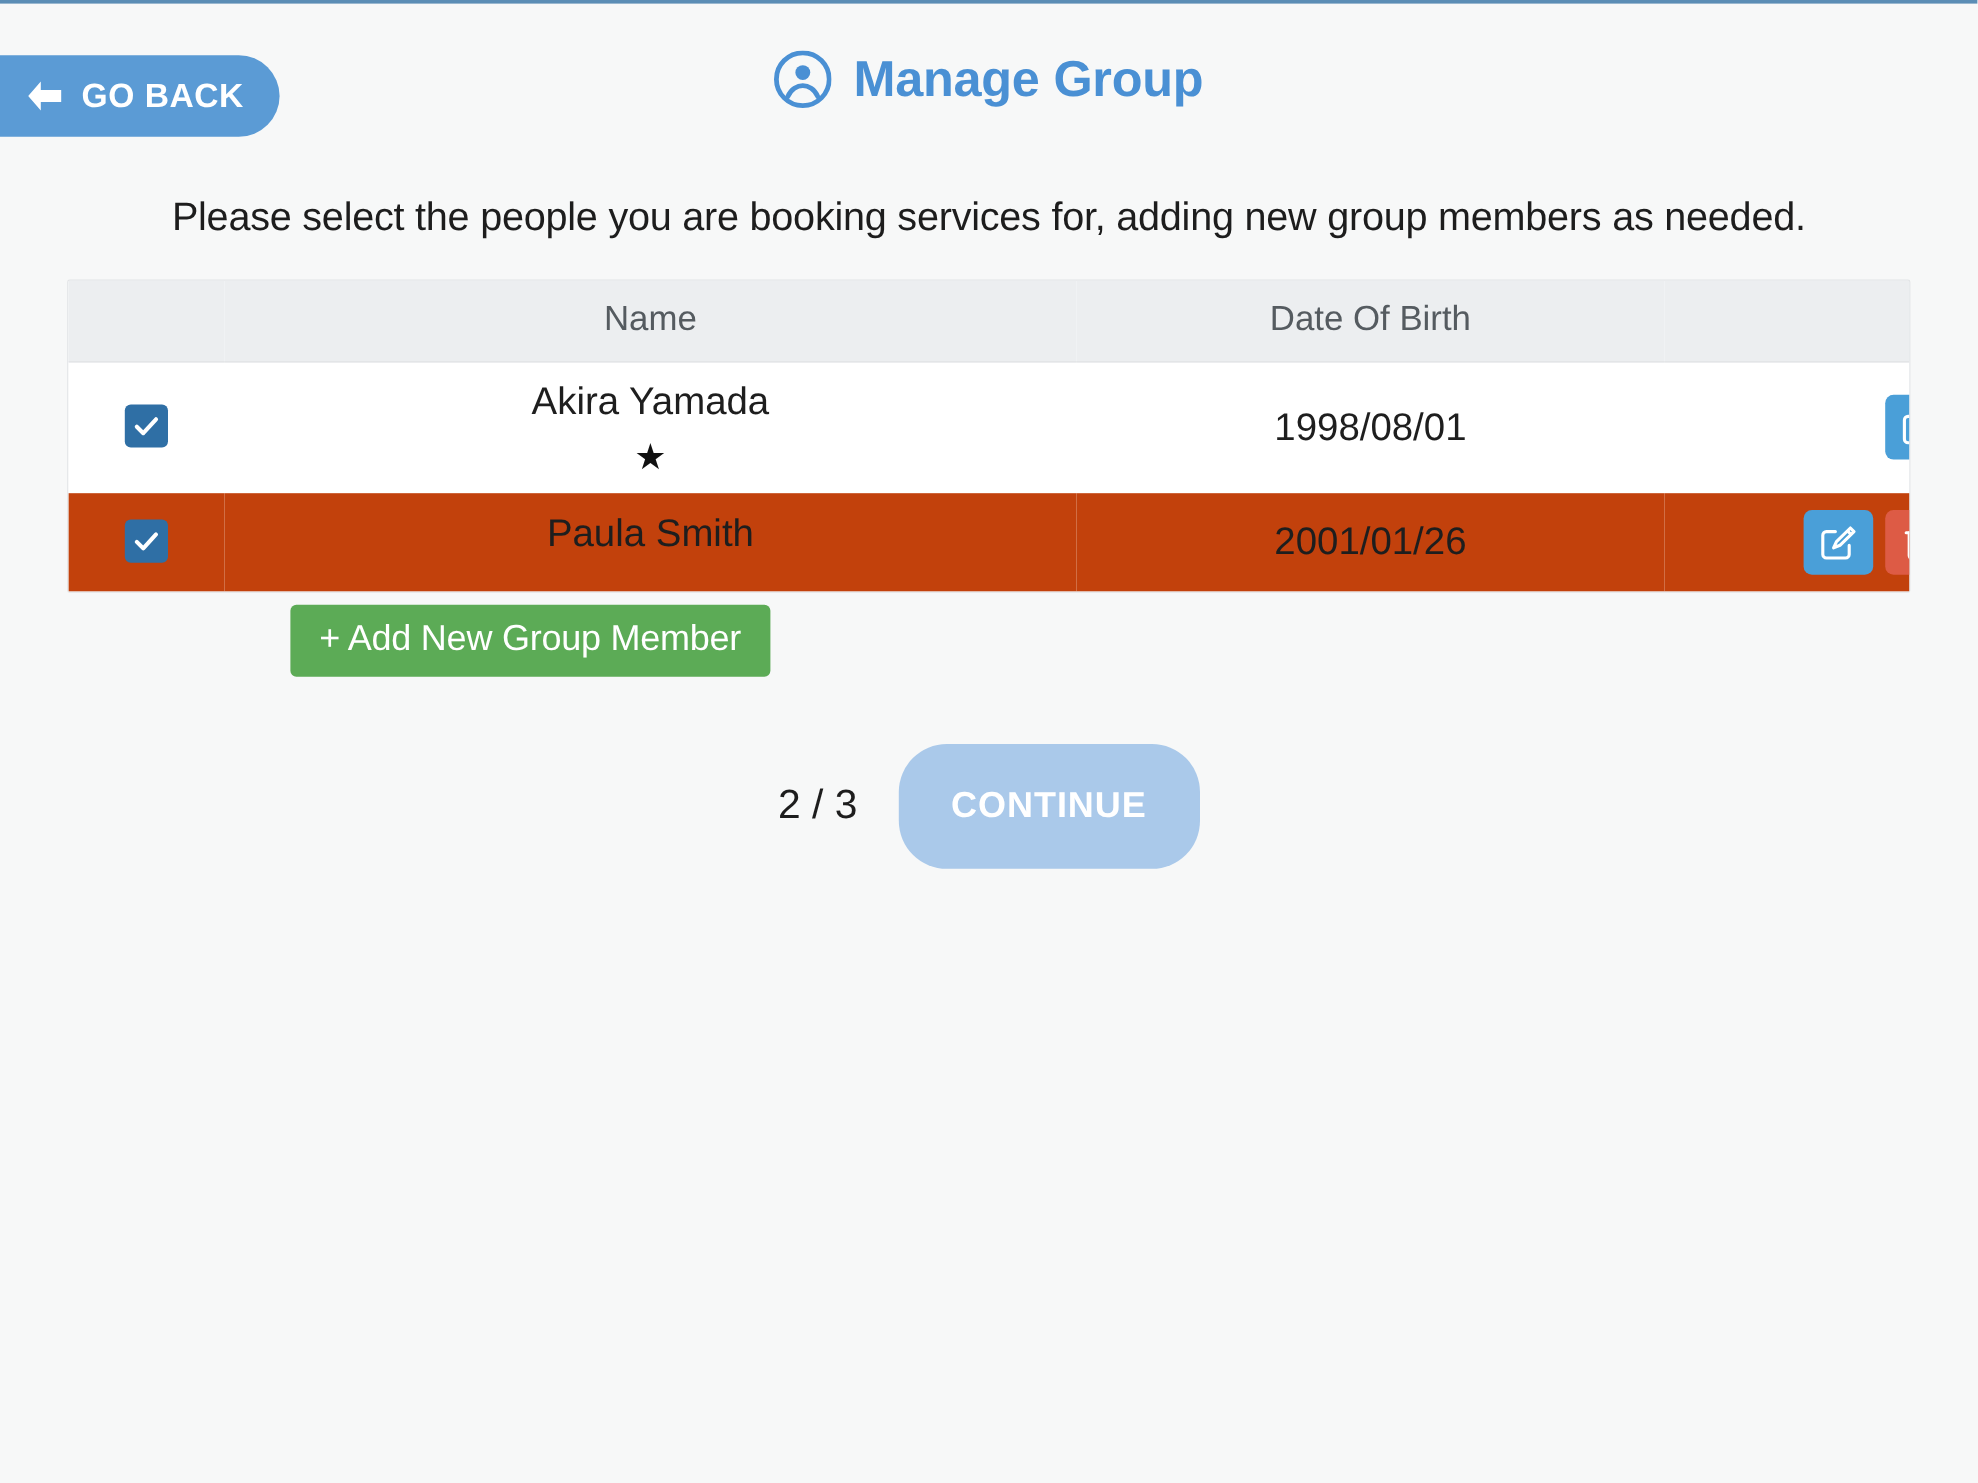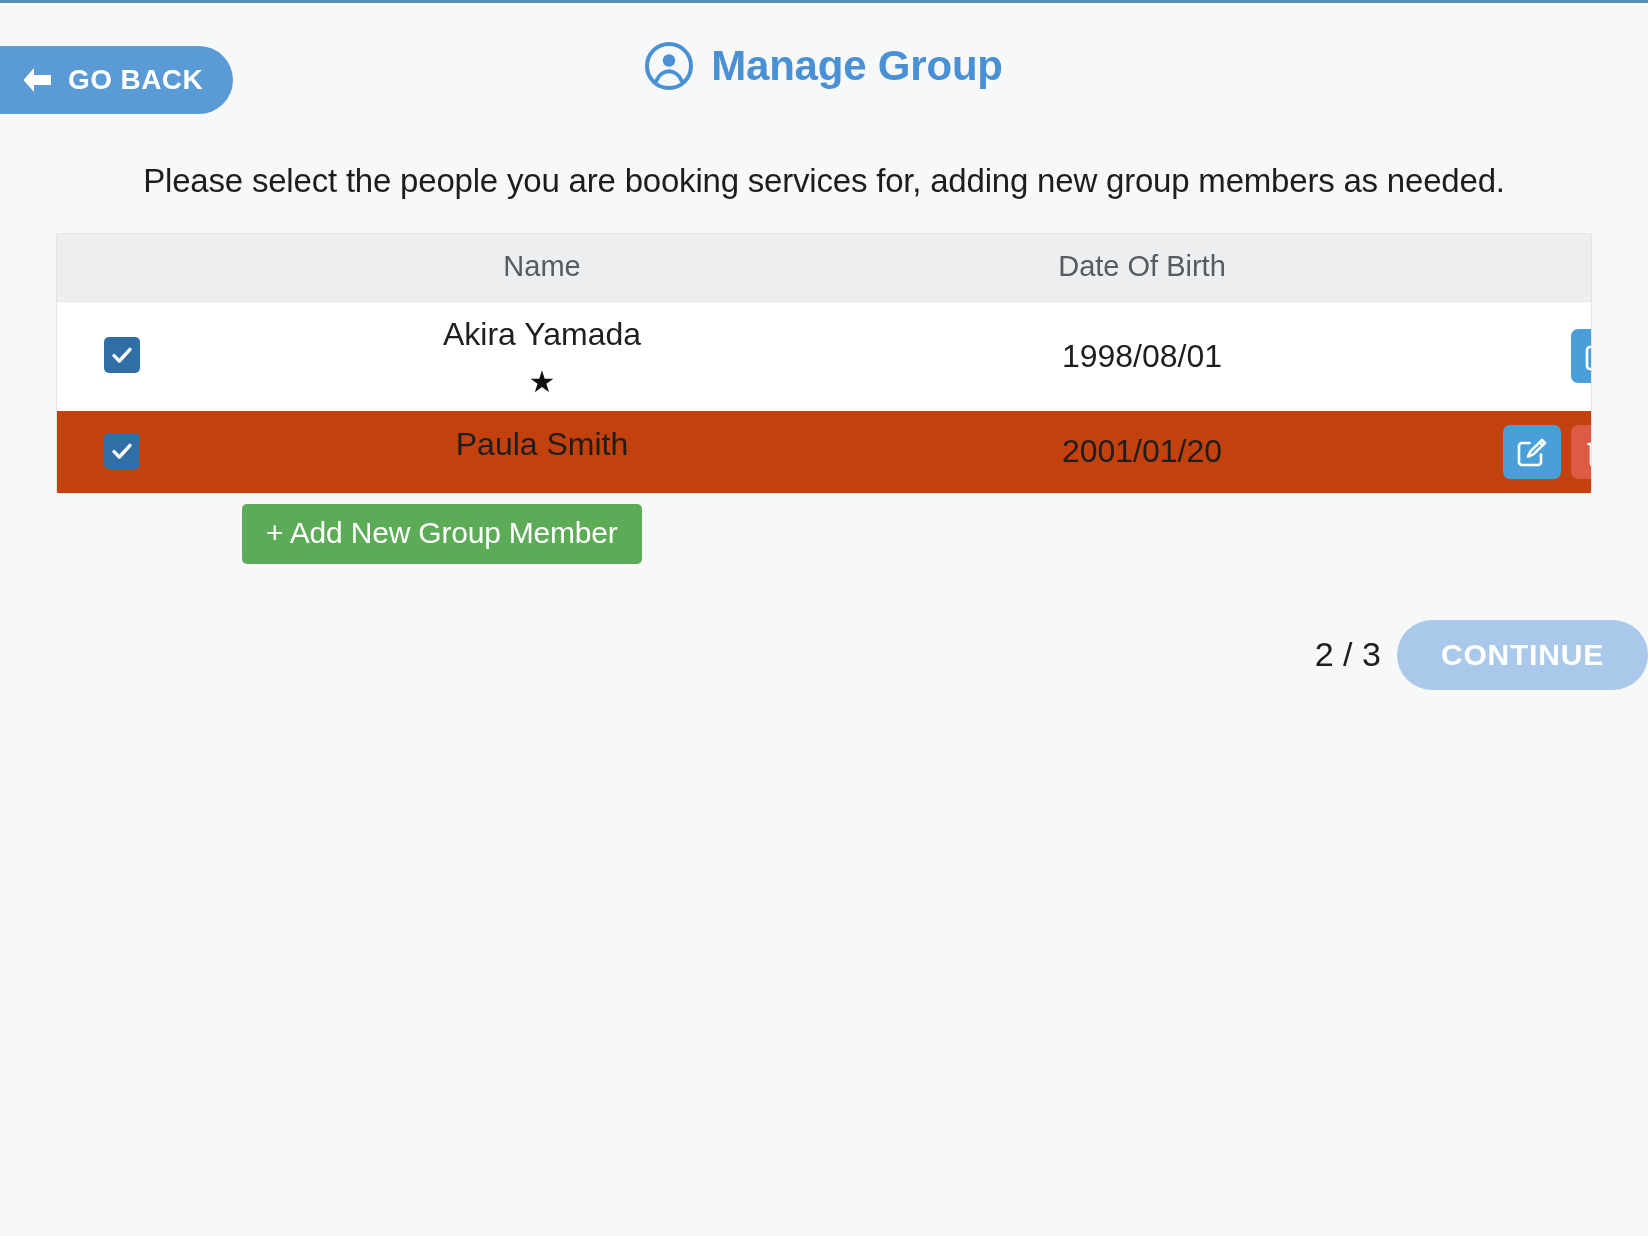--- a/index.html
+++ b/index.html
@@ -178,36 +178,36 @@
     cursor: pointer;
     font-family: "Liberation Sans", sans-serif;
     letter-spacing: -0.2px;
   }
 
   
   .footer-nav {
     margin-top: 56px;
     display: flex;
     align-items: center;
-    justify-content: flex-end;
-    gap: 16px;
+    justify-content: center;
+    gap: 34px;
   }
   .step-counter {
     font-size: 34px;
     color: #1d1d1d;
   }
   .continue-btn {
     background: #aac9ea;
     border: none;
     border-radius: 40px;
     color: #ffffff;
     font-size: 30px;
     font-weight: bold;
     letter-spacing: 0.8px;
-    padding: 18px 44px;
+    padding: 35px 44px;
     cursor: pointer;
     font-family: "Liberation Sans", sans-serif;
   }
 </style>
 </head>
 <body>
 
 <div class="top-rule"></div>
 
 <div class="header">
@@ -283,21 +283,21 @@
               <path d="M4 12.6 L9.4 18 L20 6.4" fill="none" stroke="#ffffff" stroke-width="3.4" stroke-linecap="round" stroke-linejoin="round"></path>
             </svg>
           </span>
         </td>
         <td class="col-name">
           <span class="name-cell">
             <span>Paula Smith</span>
             <span class="star-icon"></span>
           </span>
         </td>
-        <td class="col-dob">2001/01/20</td>
+        <td class="col-dob">2001/01/26</td>
         <td class="col-act">
           <div class="actions">
             <button class="icon-btn edit">
               <svg width="34" height="34" viewBox="0 0 34 34" aria-hidden="true">
                 <path d="M26 19.5 V27 a3 3 0 0 1 -3 3 H7 a3 3 0 0 1 -3 -3 V11 a3 3 0 0 1 3 -3 h7.5" fill="none" stroke="#ffffff" stroke-width="2.6" stroke-linecap="round"></path>
                 <path d="M13 21.6 l2.4 -5.2 L27 5 l3 3 L18.3 19.4 Z" fill="none" stroke="#ffffff" stroke-width="2.6" stroke-linejoin="round"></path>
                 <path d="M24.6 7.4 l3 3" fill="none" stroke="#ffffff" stroke-width="2.6"></path>
               </svg>
             </button>
             <button class="icon-btn delete">

